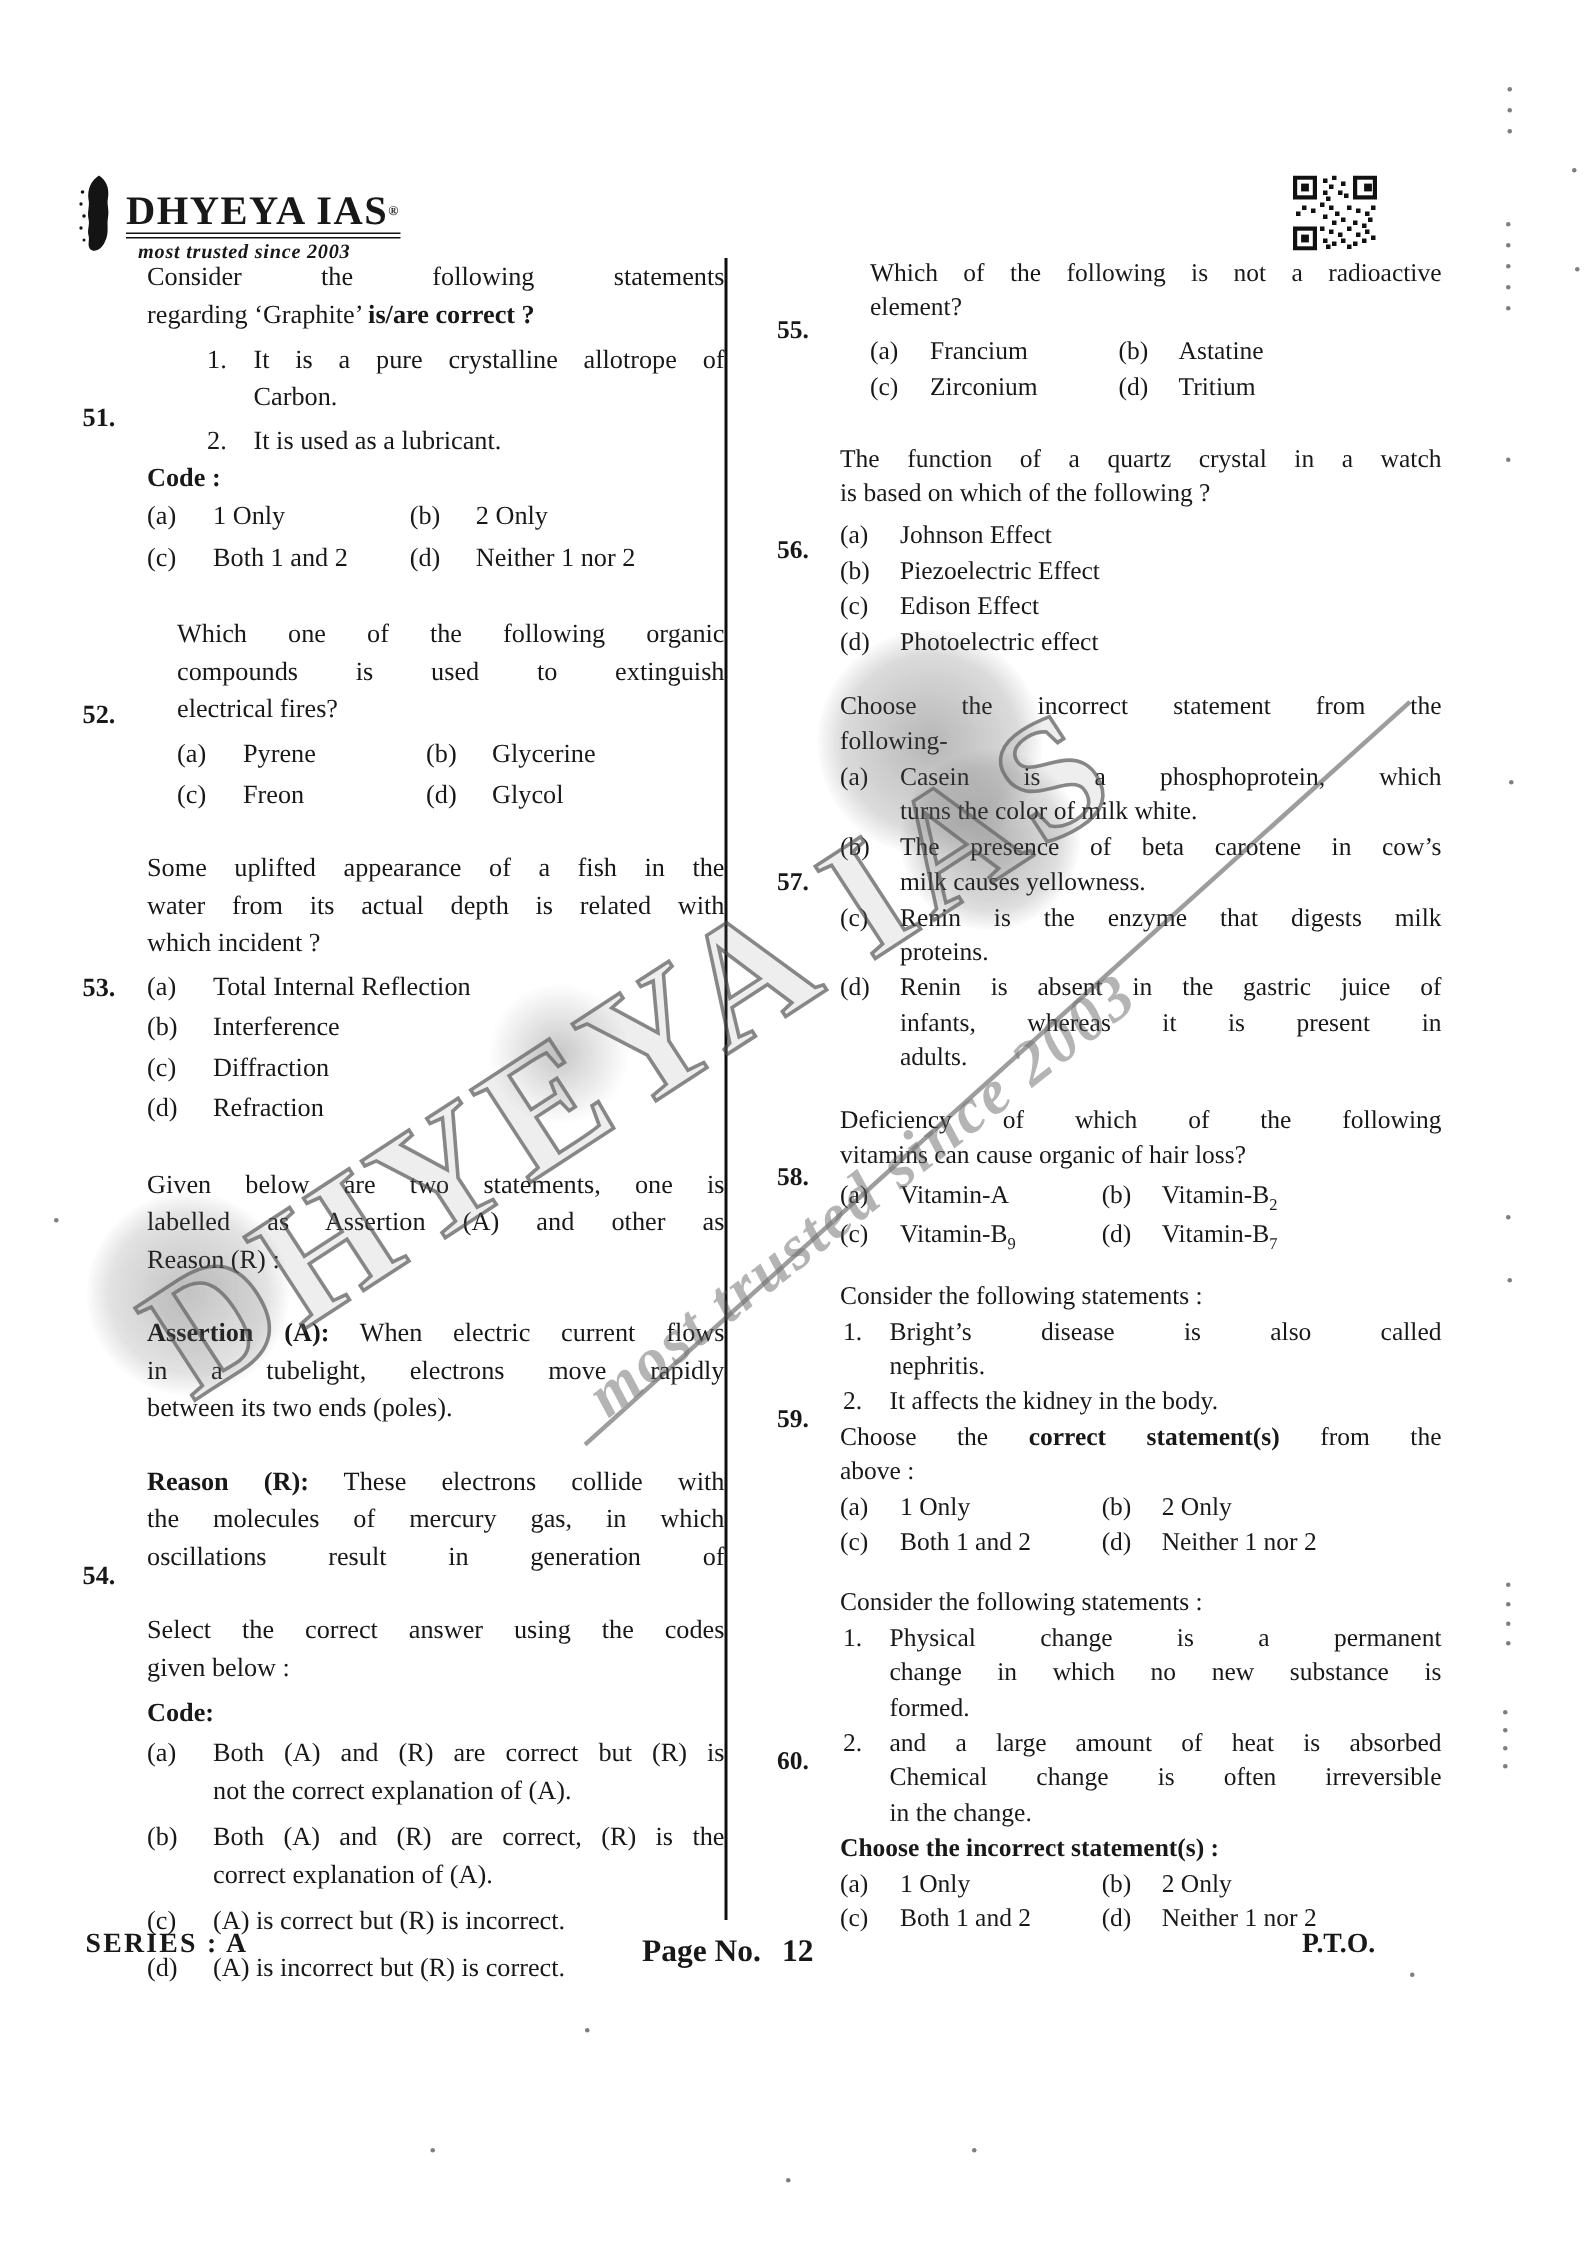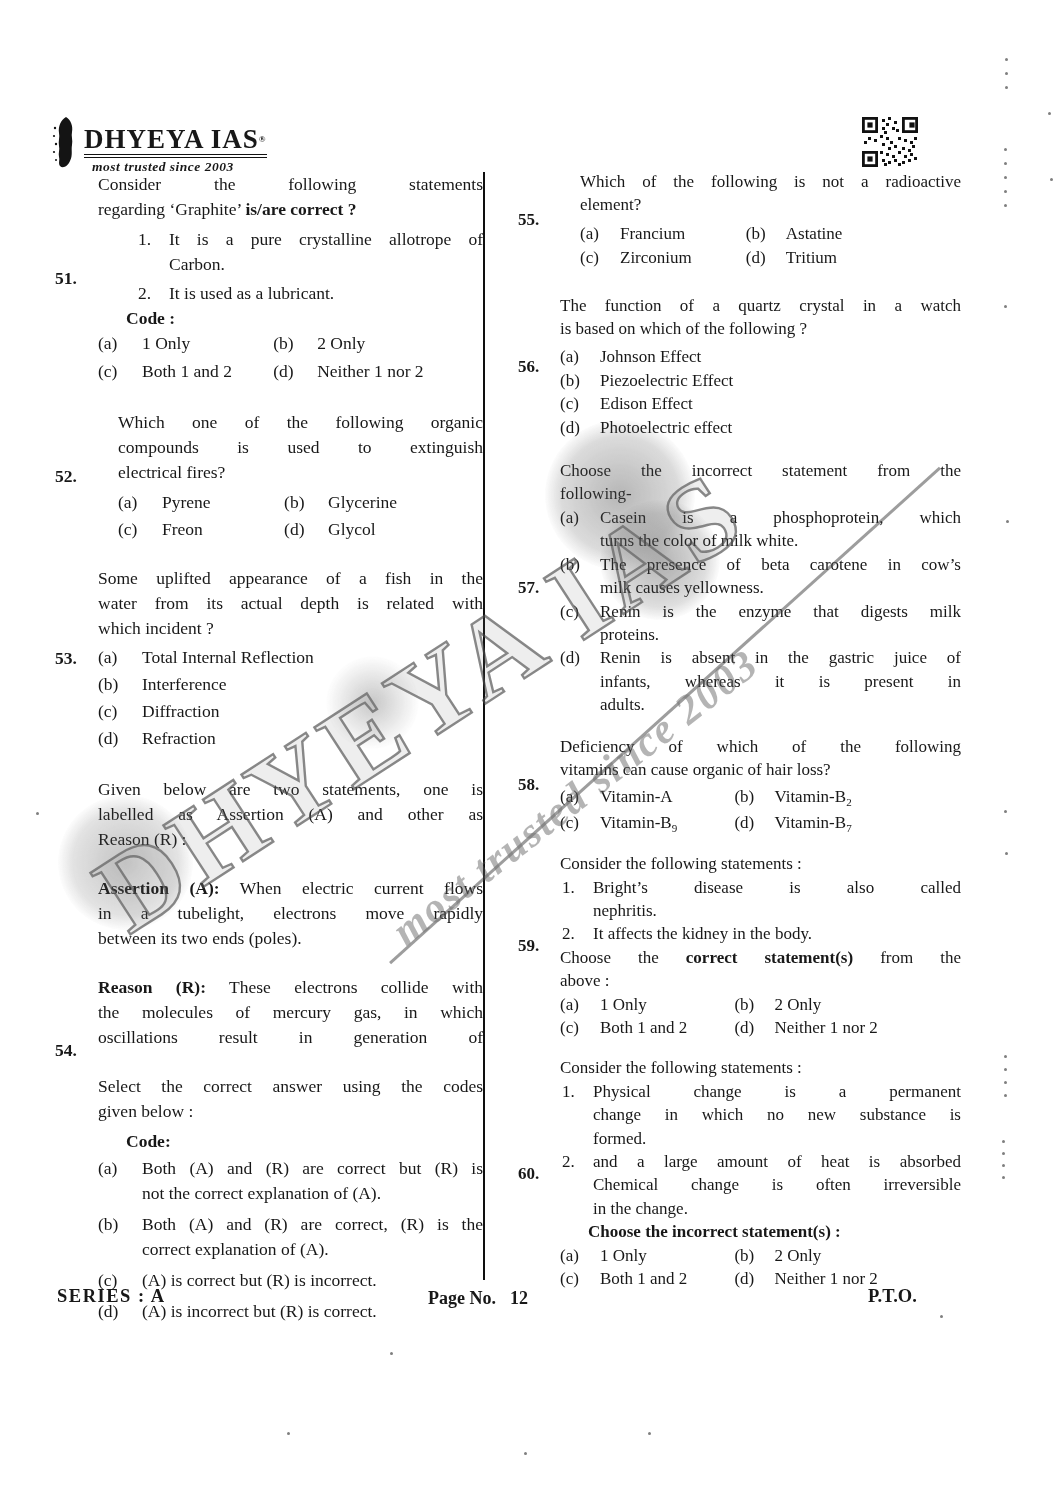--- a/index.html
+++ b/index.html
@@ -15,21 +15,21 @@
   .col-right .qnum{width:42px;}
   .qbody{flex:1;min-width:0;}
   .j{text-align:justify;text-align-last:justify;}
   .b{font-weight:bold;}
   .stmts{margin-top:5px;}
   .stmt{display:flex;}
   .col-left .stmt{margin-left:40px;}
   .col-right .stmt{margin-left:2px;}
   .snum{width:31px;flex:none;}
   .sbody{flex:1;min-width:0;}
-  .codeline{font-weight:bold;margin-left:28px;}
+  .codeline{font-weight:bold;}
   .orow{display:flex;}
   .olab{width:44px;flex:none;}
   .col-right .olab{width:40px;}
   .obody{flex:1;min-width:0;}
   .opair{display:flex;}
   .ocell{display:flex;}
   .c1{width:45.5%;flex:none;}
   .col-right .c1{width:43.5%;}
   .c2{flex:1;}
   sub{font-size:11px;line-height:0;}
@@ -49,21 +49,21 @@
   .logo-reg{font-size:9px;vertical-align:top;}
   .logo-tag{font-style:italic;font-weight:bold;font-size:13.5px;line-height:17px;
             padding-left:8px;letter-spacing:0.5px;}
   
   .qr{position:absolute;left:862px;top:117px;z-index:1;}
   
   .divider{position:absolute;left:483px;top:172px;width:2px;height:1108px;background:#0e0e0e;z-index:1;}
   
   .footer-item{position:absolute;z-index:1;font-weight:bold;font-size:18.5px;}
   .f-series{left:57px;top:1286px;letter-spacing:1.5px;}
-  .f-page{left:428px;top:1288px;font-size:18px;}
+  .f-page{left:428px;top:1288px;font-size:21px;}
   .f-page .pnum{margin-left:14px;}
   .f-pto{left:868px;top:1286px;}
   
   .wm{position:absolute;left:0;top:0;width:100%;height:100%;z-index:2;pointer-events:none;opacity:.82;}
   .wm-text{position:absolute;left:0px;top:645px;width:840px;text-align:center;
            font-weight:bold;font-size:112px;line-height:112px;letter-spacing:6px;white-space:nowrap;
            transform:rotate(-33deg);transform-origin:center;
            color:rgba(125,125,125,0.16);-webkit-text-stroke:2.4px rgba(75,75,75,0.8);}
   .wm-tag{position:absolute;left:340px;top:775px;width:470px;text-align:center;
           font-weight:bold;font-style:italic;font-size:42px;line-height:44px;letter-spacing:2px;white-space:nowrap;

